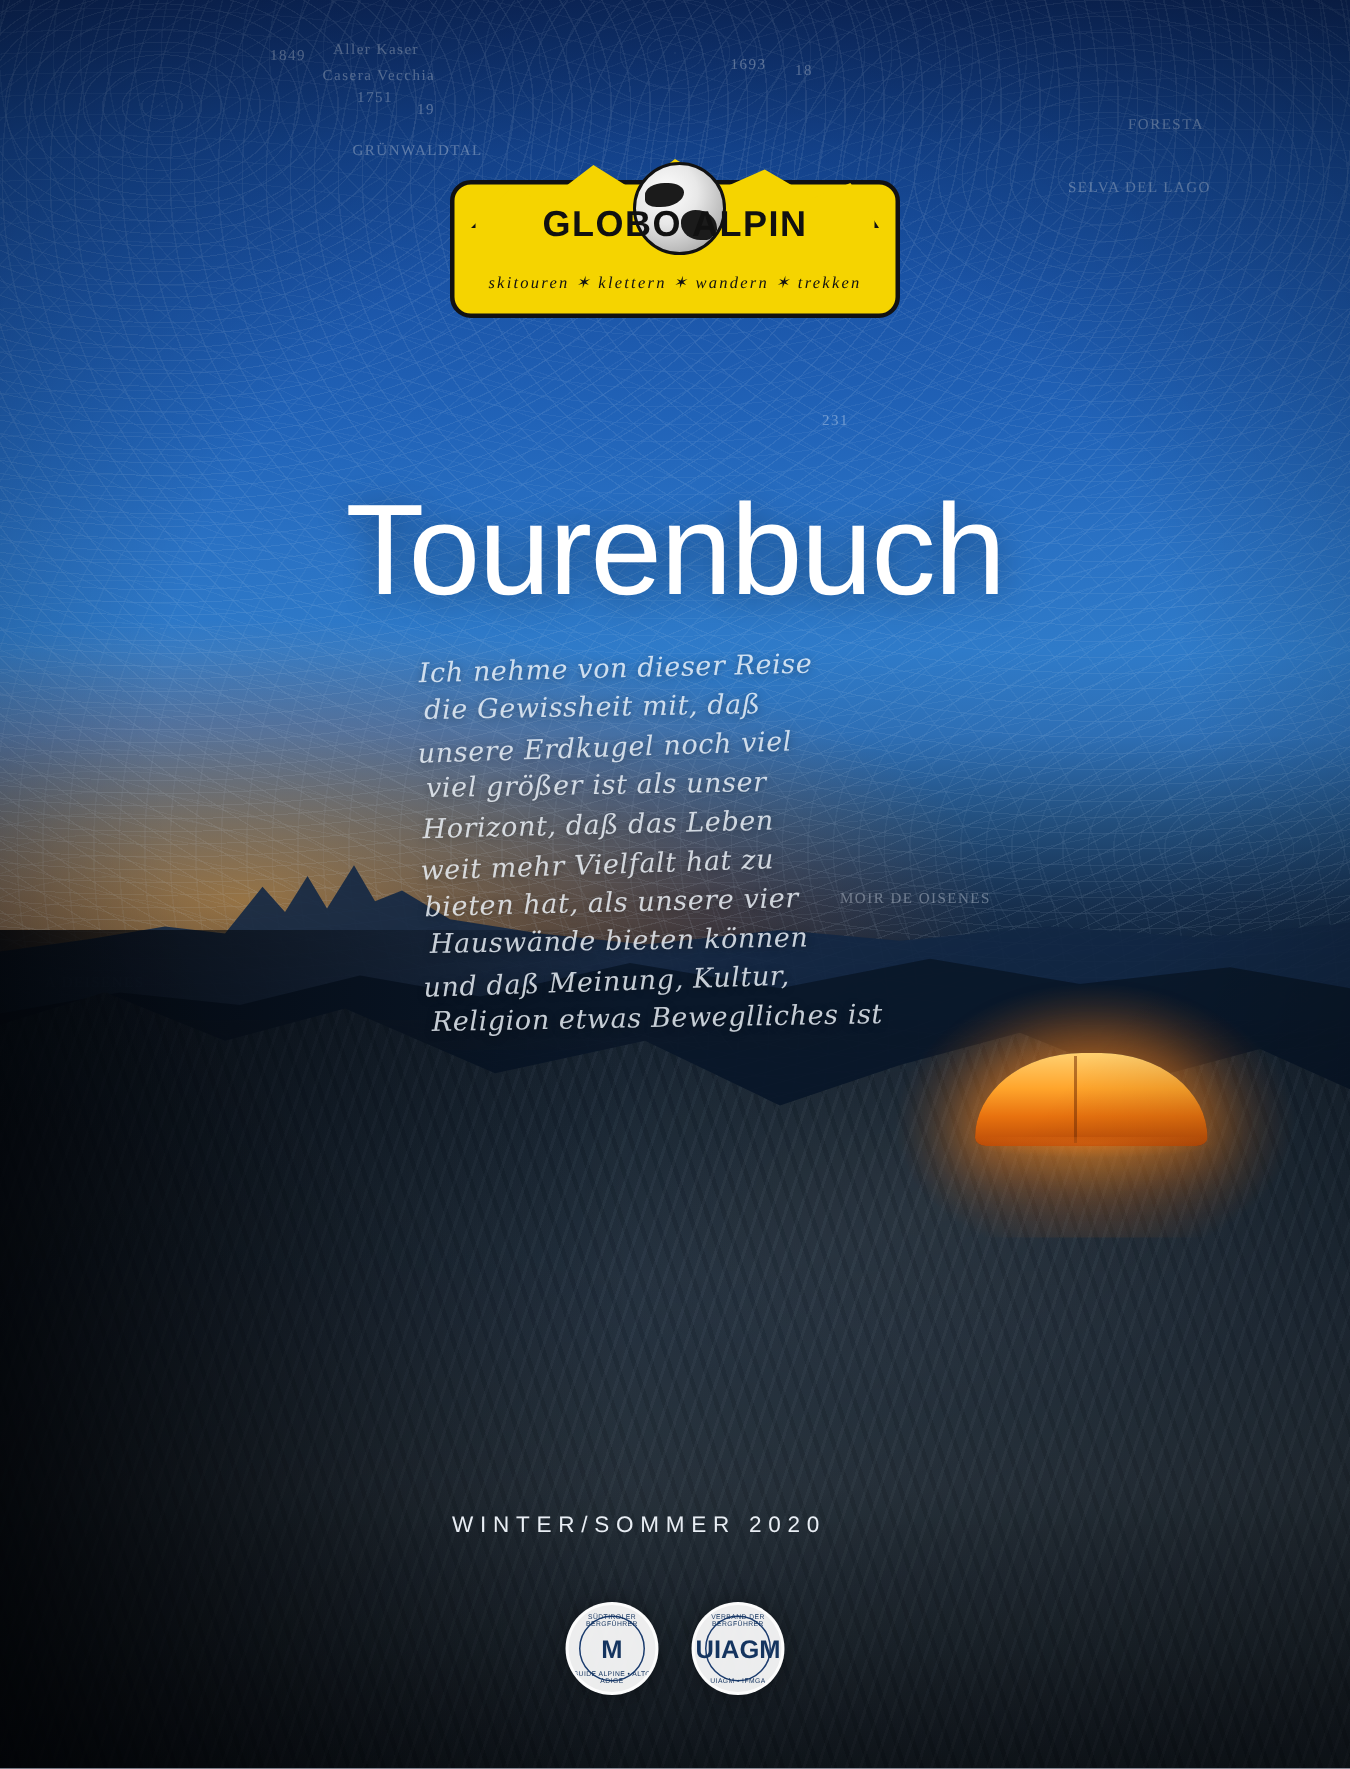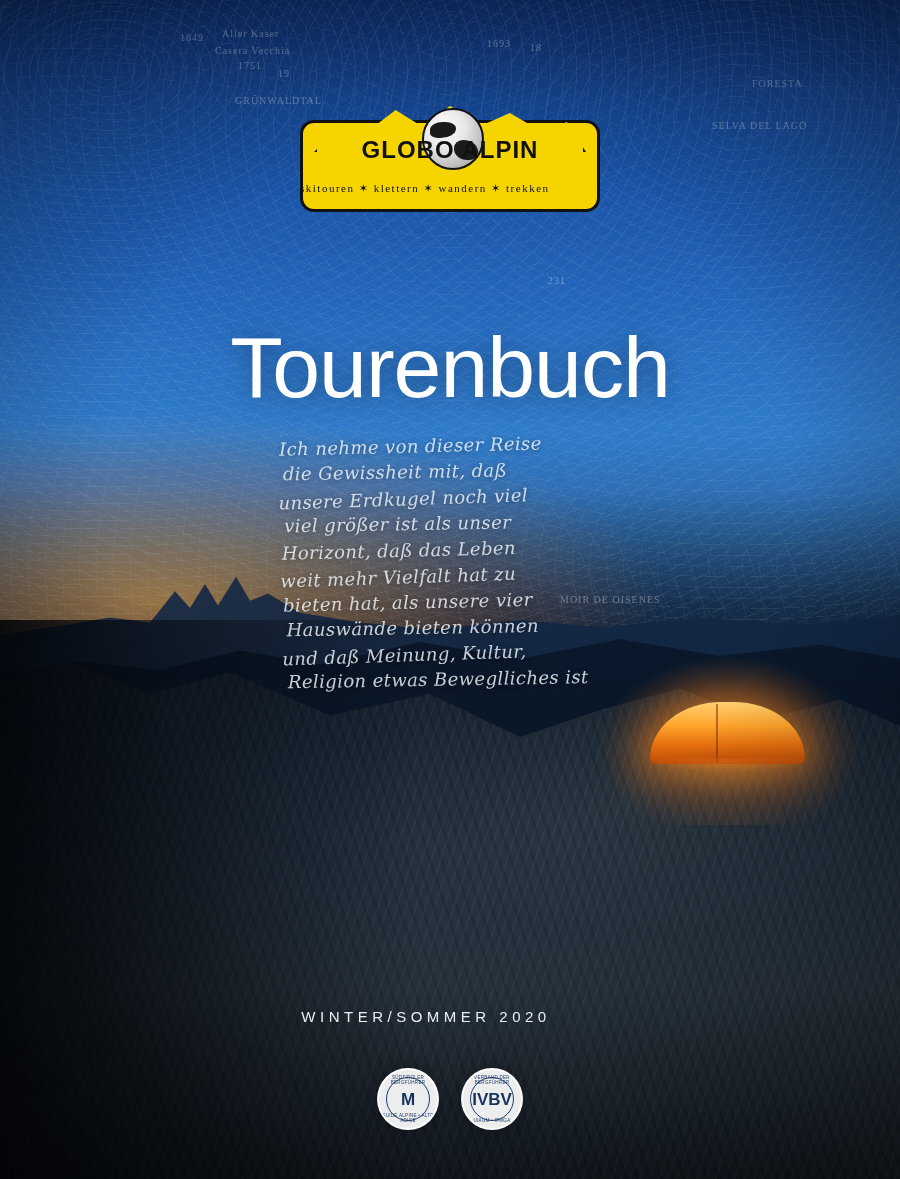--- a/index.html
+++ b/index.html
@@ -158,22 +158,22 @@
   .logo-globe::after {
     content:""; position:absolute; left:30px; top:30px; width:24px; height:20px;
     background:#1b1b1b; border-radius:40% 60% 35% 55%;
   }
   .logo-text {
     position:absolute; left:0; top:26px; width:300px; text-align:center;
     font-size:24px; font-weight:bold; letter-spacing:1px; color:#111;
     font-family:"Liberation Sans", sans-serif;
   }
   .logo-sub {
-    position:absolute; left:0; top:72px; width:300px; 
-    font-size:11px; letter-spacing:1.5px; color:#111; 
+    position:absolute; left:0; top:72px; width:300px; text-align:center;
+    font-size:11px; letter-spacing:1.5px; color:#111; font-style:italic;
     font-family:"Liberation Serif", serif;
   }
 
   
   .title {
     position:absolute; left:0; top:318px; width:900px;
     text-align:center;
     color:#ffffff;
     font-size:86px;
     font-weight:400;
@@ -317,19 +317,19 @@
     <div class="seal">
       <div class="top-cap">SÜDTIROLER BERGFÜHRER</div>
       <div class="inner">
         <div class="mark">M</div>
       </div>
       <div class="bot-cap">GUIDE ALPINE • ALTO ADIGE</div>
     </div>
     <div class="seal">
       <div class="top-cap">VERBAND DER BERGFÜHRER</div>
       <div class="inner">
-        <div class="mark">IVBV</div>
+        <div class="mark">UIAGM</div>
       </div>
       <div class="bot-cap">UIAGM • IFMGA</div>
     </div>
   </div>
 
 </div>
 
 </body></html>

